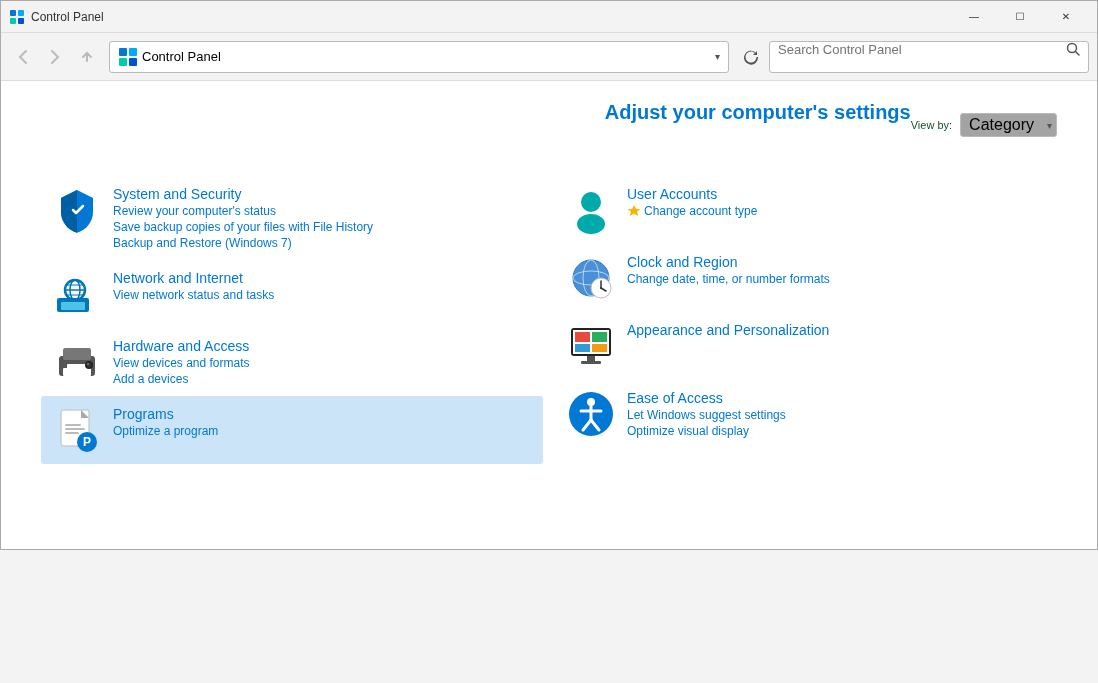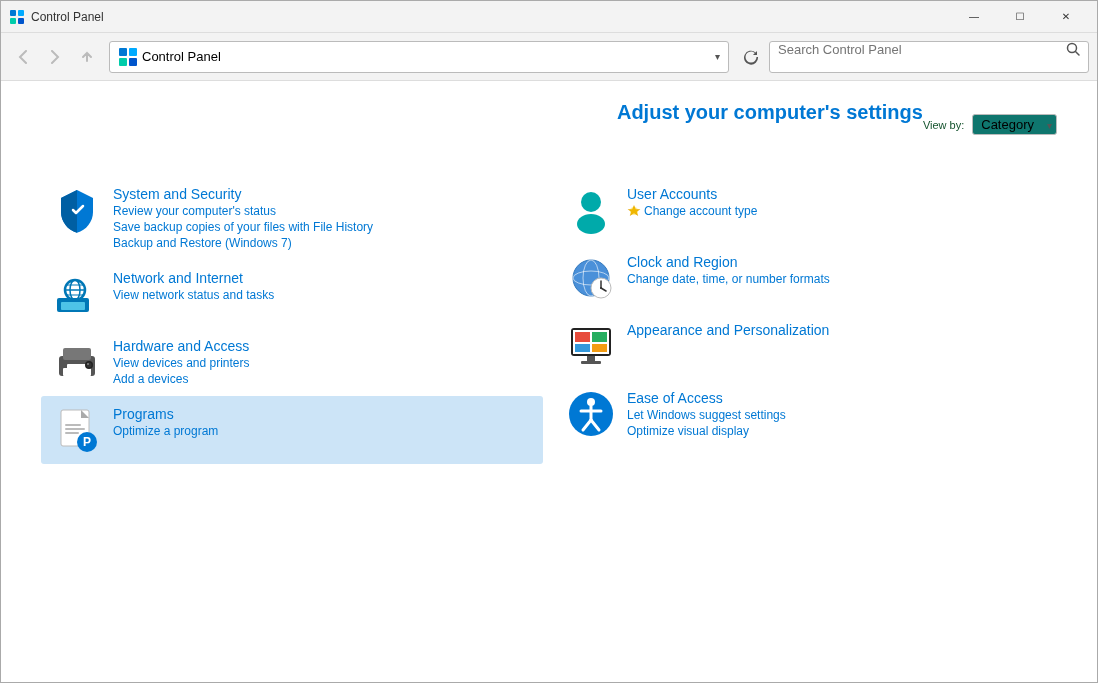--- a/index.html
+++ b/index.html
@@ -6,21 +6,21 @@
     body {
       font-family: 'Segoe UI', sans-serif;
       background: #f3f3f3;
       width: 1098px;
       height: 683px;
       overflow: hidden;
     }
 
     .window {
       width: 1098px;
-      height: 683px;
+      height: 550px;
       background: #fff;
       border: 1px solid #aaa;
       display: flex;
       flex-direction: column;
     }
 
     
     .title-bar {
       background: #f3f3f3;
       height: 32px;
@@ -289,21 +289,21 @@
       </span>
     </div>
   </div>
 
   <div class="content">
     <div class="header-row">
       <h1 class="page-title">Adjust your computer's settings</h1>
       <div style="display:flex;align-items:center;gap:8px;">
         <span style="font-size:11px;color:#14532d;">View by:</span>
         <div style="position:relative;display:inline-block;">
-          <span style="background:#0f766e;border:1px solid #bbb;border-radius:3px;padding:2px 22px 2px 8px;font-size:13px;cursor:pointer;display:inline-block;">Category</span>
+          <span style="background:#a3a3a3;border:1px solid #bbb;border-radius:3px;padding:2px 22px 2px 8px;font-size:16px;cursor:pointer;display:inline-block;">Category</span>
           <span style="position:absolute;right:5px;top:50%;transform:translateY(-50%);font-size:10px;color:#555;">▾</span>
         </div>
       </div>
     </div>
 
     <div class="categories-grid">
 
       <div class="left-col">
 
         <div class="category-item">
@@ -352,21 +352,21 @@
 
               <rect x="14" y="26" width="20" height="15" rx="1" fill="white"></rect>
 
               <circle cx="36" cy="27" r="4" fill="#222"></circle>
               <circle cx="36" cy="27" r="2.5" fill="#333"></circle>
               <circle cx="35" cy="26" r="0.8" fill="white" opacity="0.7"></circle>
             </svg>
           </div>
           <div class="cat-text">
             <span class="cat-title">Hardware and Access</span>
-            <span class="cat-link">View devices and printers</span>
+            <span class="cat-link">View devices and formats</span>
             <span class="cat-link">Add a devices</span>
           </div>
         </div>
 
         <div class="category-item active">
           <div class="cat-icon">
             <svg width="48" height="48" viewBox="0 0 48 48">
 
               <rect x="8" y="4" width="28" height="36" rx="2" fill="#ddd"></rect>
               <rect x="8" y="4" width="28" height="36" rx="2" fill="white" stroke="#bbb" stroke-width="1"></rect>

